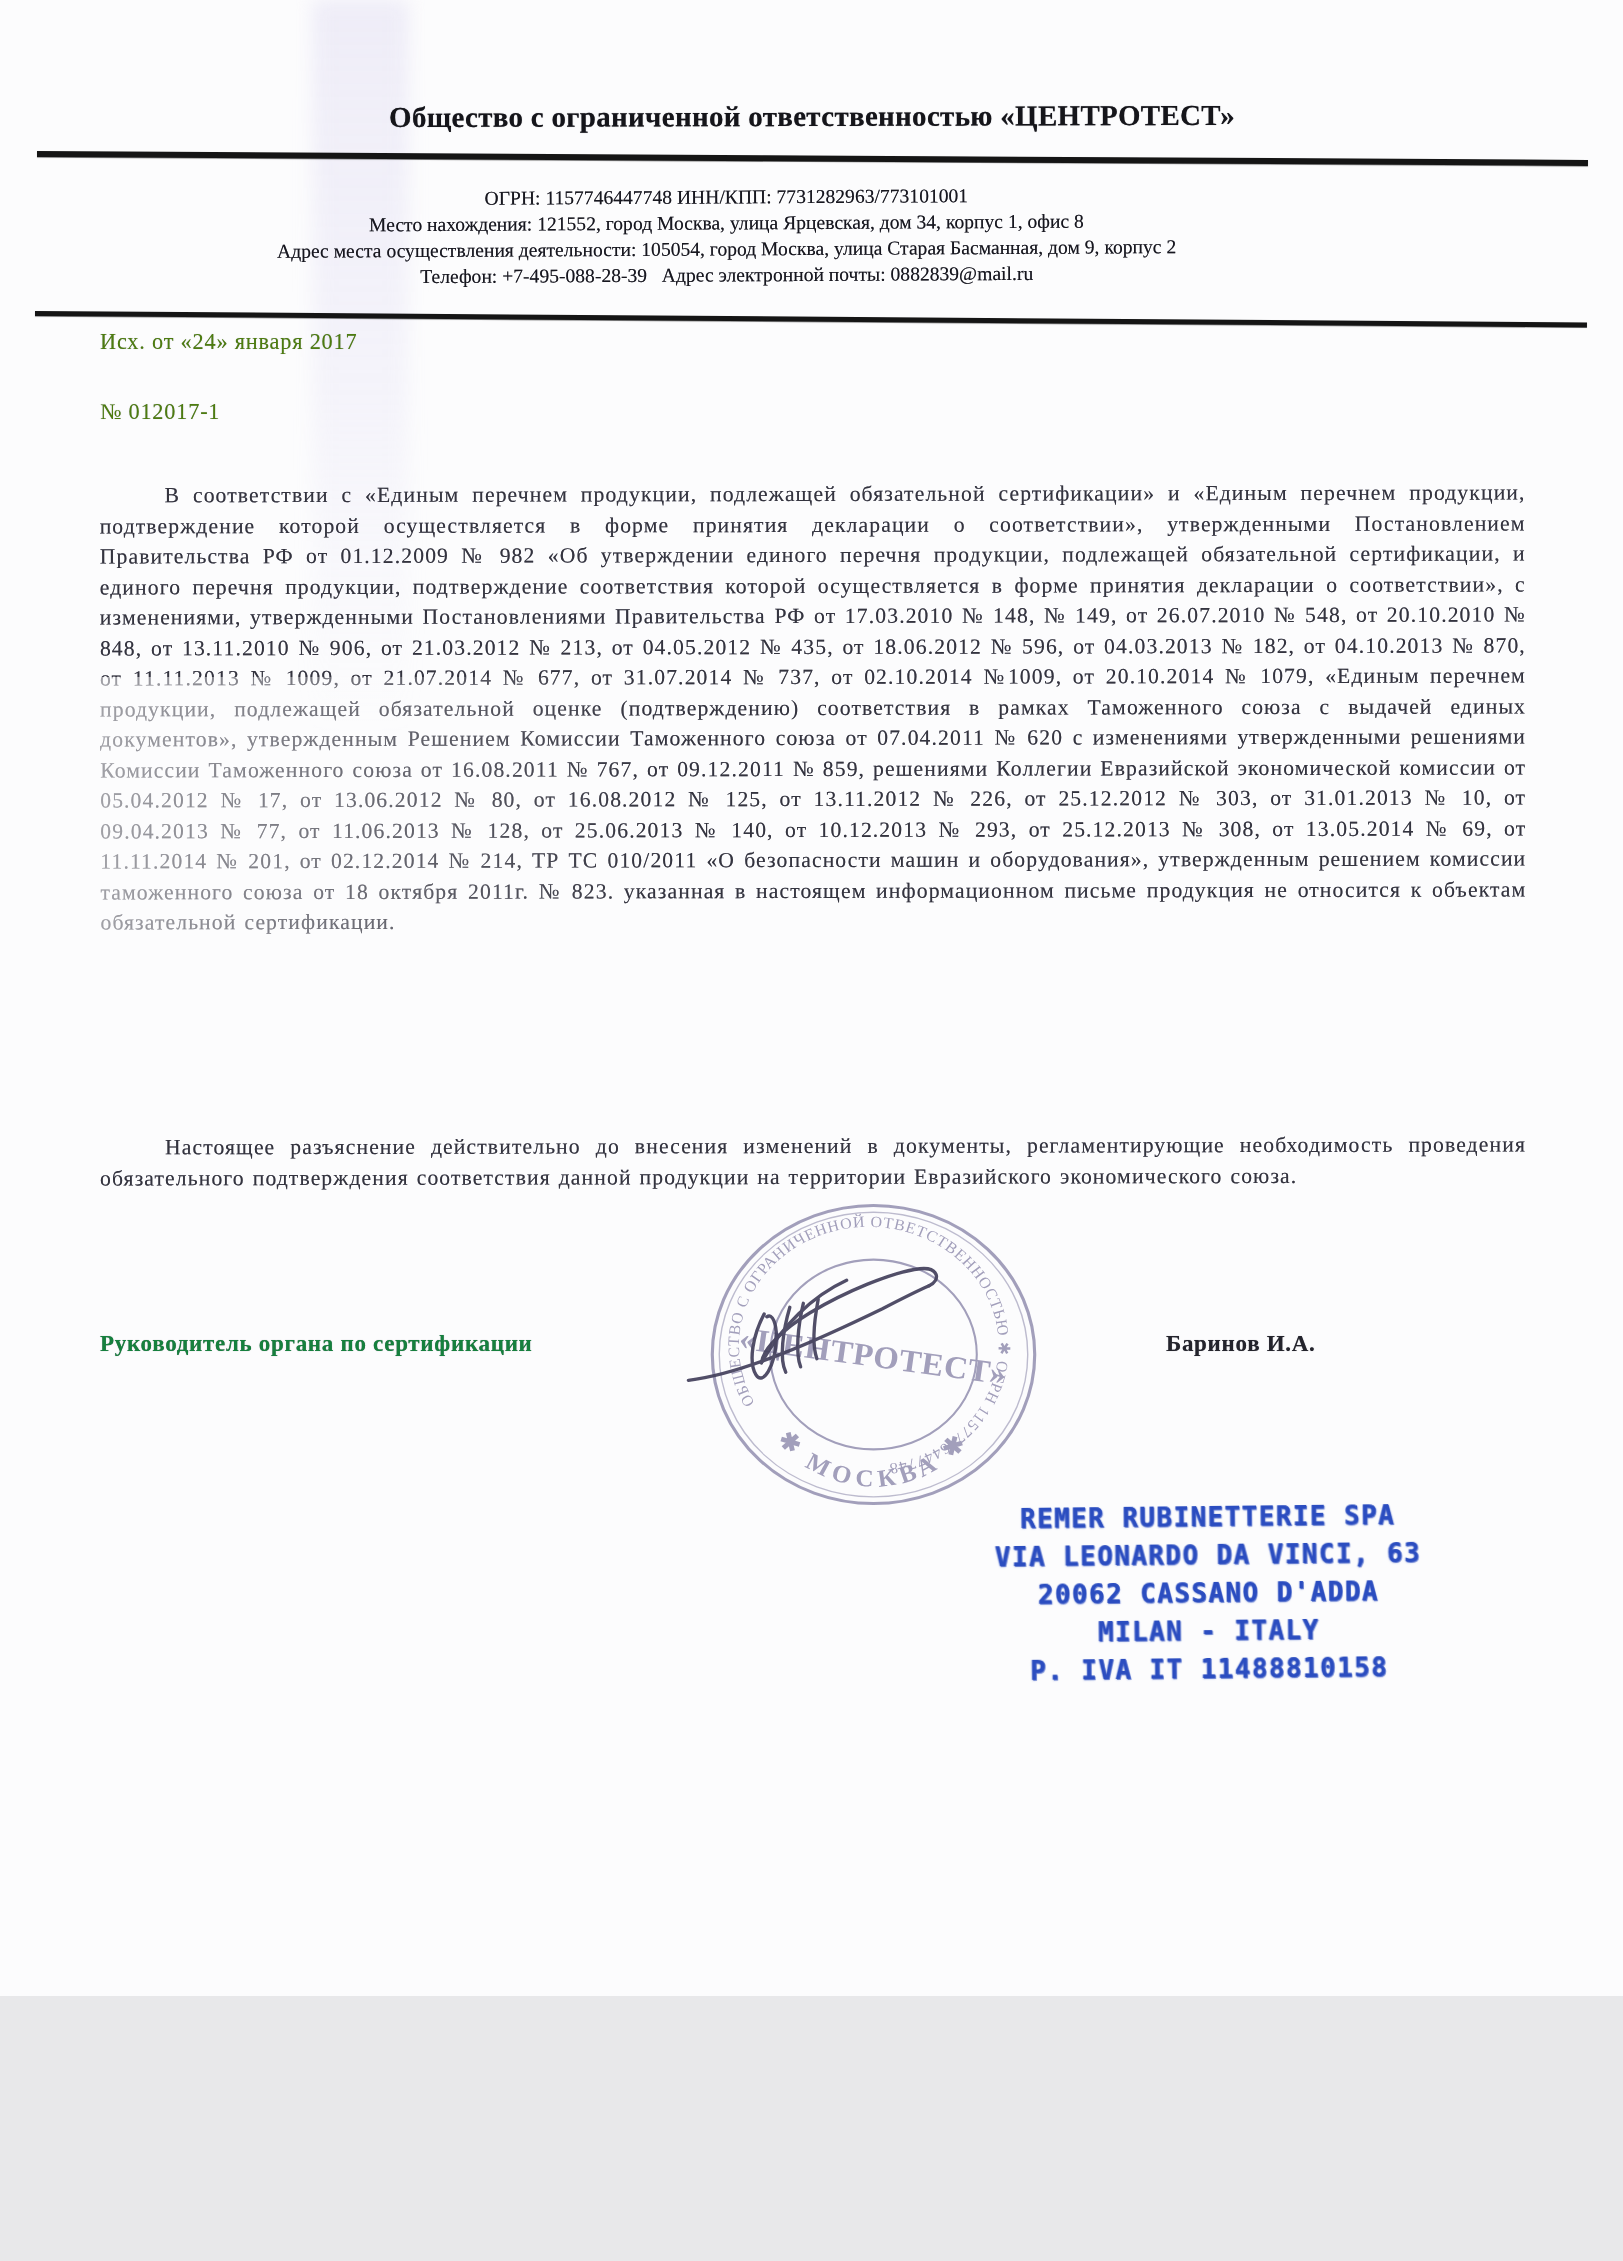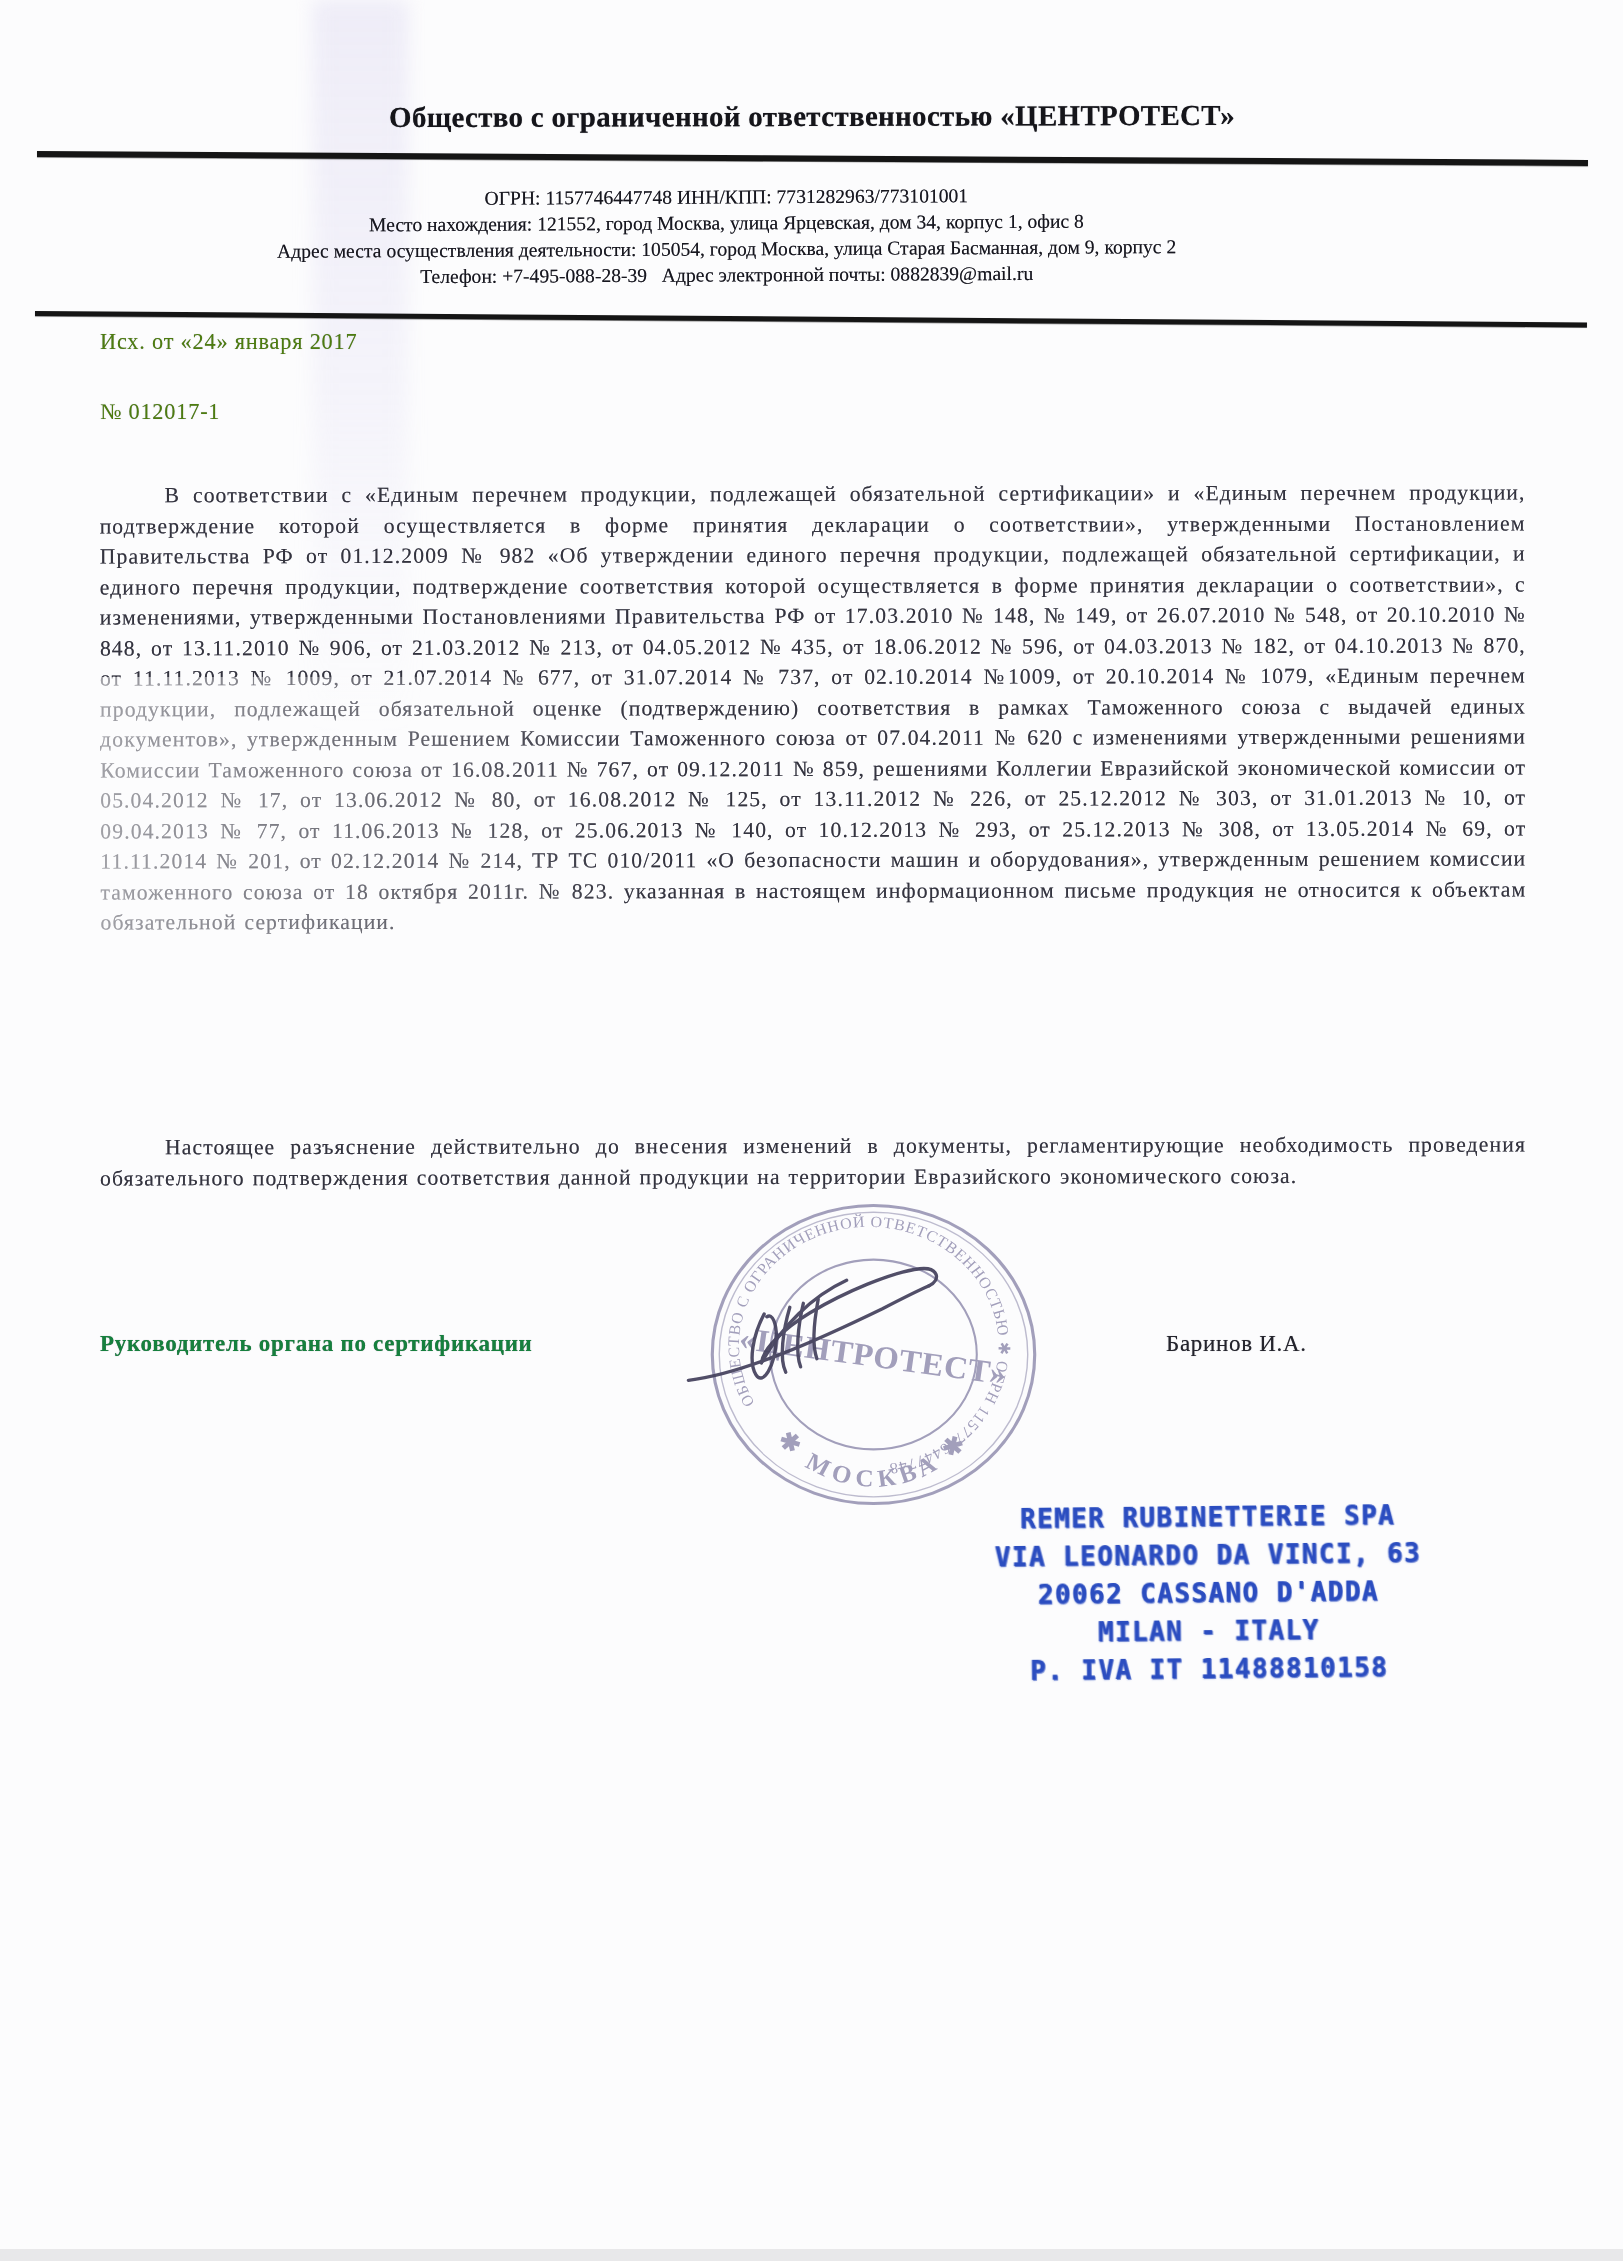--- a/index.html
+++ b/index.html
@@ -1,17 +1,17 @@
 <!DOCTYPE html>
 <html lang="ru" style="--round-ink: #8f8bad; --importer-ink: #2b4dc0;font-size:10.8px"><head>
 <meta charset="utf-8">
 <style>
   html,body{margin:0;padding:0;background:#e8e8ea;}
   .page{
-    position:relative;width:1624px;height:2249px;margin:0 auto;
+    position:relative;width:1624px;height:1996px;margin:0 auto;
     background:#fcfcfd;overflow:hidden;
     font-family:"Liberation Serif","DejaVu Serif",serif;
     color:#33333f;
   }
   .abs{position:absolute;}
   .scan-streak{
     left:313px;top:0;width:95px;height:731px;
     background:linear-gradient(180deg,rgba(206,200,236,.30),rgba(214,209,240,.18) 55%,rgba(255,255,255,0));
     filter:blur(9.5px);pointer-events:none;
   }
@@ -39,21 +39,21 @@
     color:#34343f;text-indent:65px;transform:rotate(-.12deg);
     text-shadow:0 0 0.5px rgba(45,45,65,.55);
   }
   .par-1{top:479px;}
   .par-2{top:1131px;}
   .fade-overlay{
     left:93px;top:677px;width:555px;height:257px;pointer-events:none;
     background:linear-gradient(90deg,rgba(252,252,253,.55),rgba(252,252,253,0));
   }
   .sig-row-label{left:100px;top:1331px;font-size:23px;font-weight:bold;color:#15803d;letter-spacing:0.7px;text-shadow:0 0 0.7px rgba(25,25,40,.6);}
-  .sig-row-name{left:1166px;top:1331px;font-size:23px;font-weight:normal;color:#24242c;letter-spacing:0.7px;text-shadow:0 0 0.7px rgba(25,25,40,.6);}
+  .sig-row-name{left:1166px;top:1331px;font-size:23px;font-weight:bold;color:#24242c;letter-spacing:0.7px;text-shadow:0 0 0.7px rgba(25,25,40,.6);}
   .round-stamp{left:706px;top:1200px;width:335px;height:309px;opacity:.82;filter:blur(0.3px);}
   .round-stamp svg{width:100%;height:100%;}
   .round-stamp text{fill:var(--round-ink,#8f8bad);}
   .round-stamp .ring-line{stroke:var(--round-ink,#8f8bad);fill:none;}
   .signature{left:683px;top:1260px;width:261px;height:145px;opacity:.92;}
   .signature path{stroke:#43405c;fill:none;stroke-width:5;stroke-linecap:round;}
   .blue-stamp{
     left:974px;top:1498px;width:469px;text-align:center;
     font-family:"DejaVu Sans Mono","Liberation Mono",monospace;
     font-weight:bold;font-size:26px;line-height:38px;letter-spacing:1.4px;

